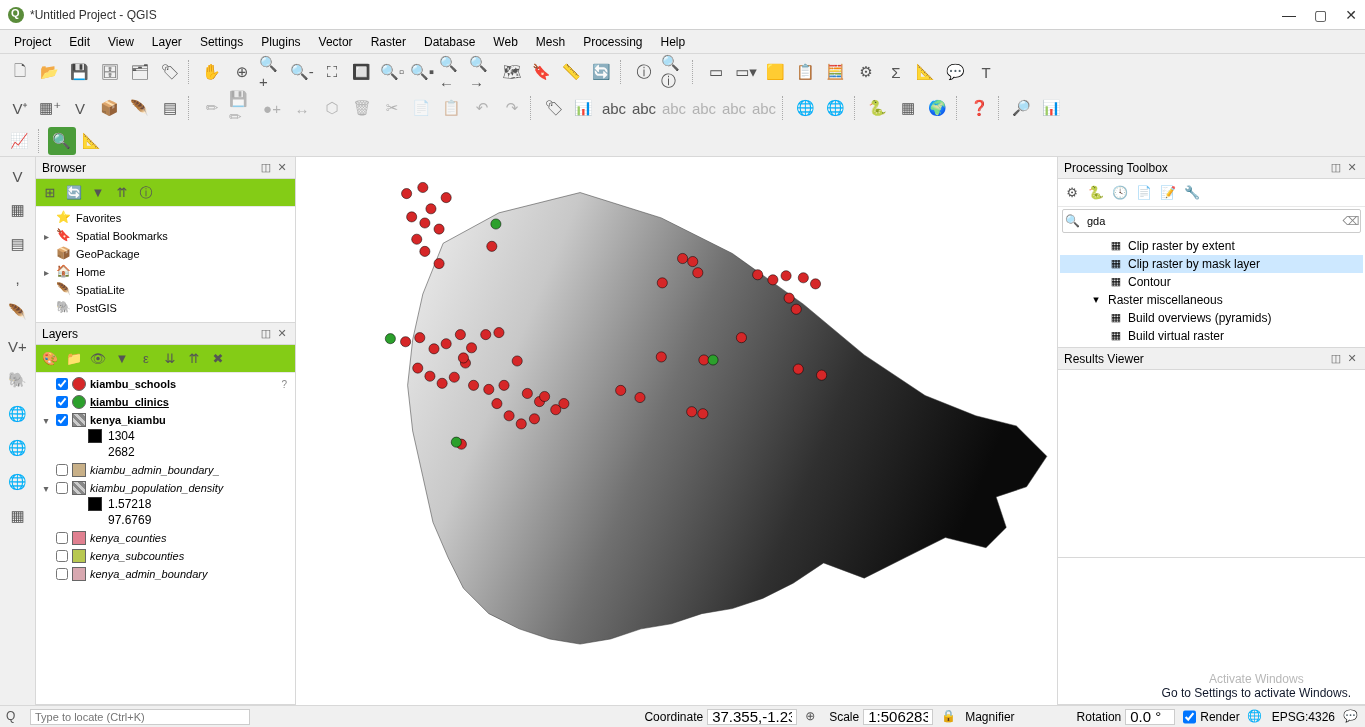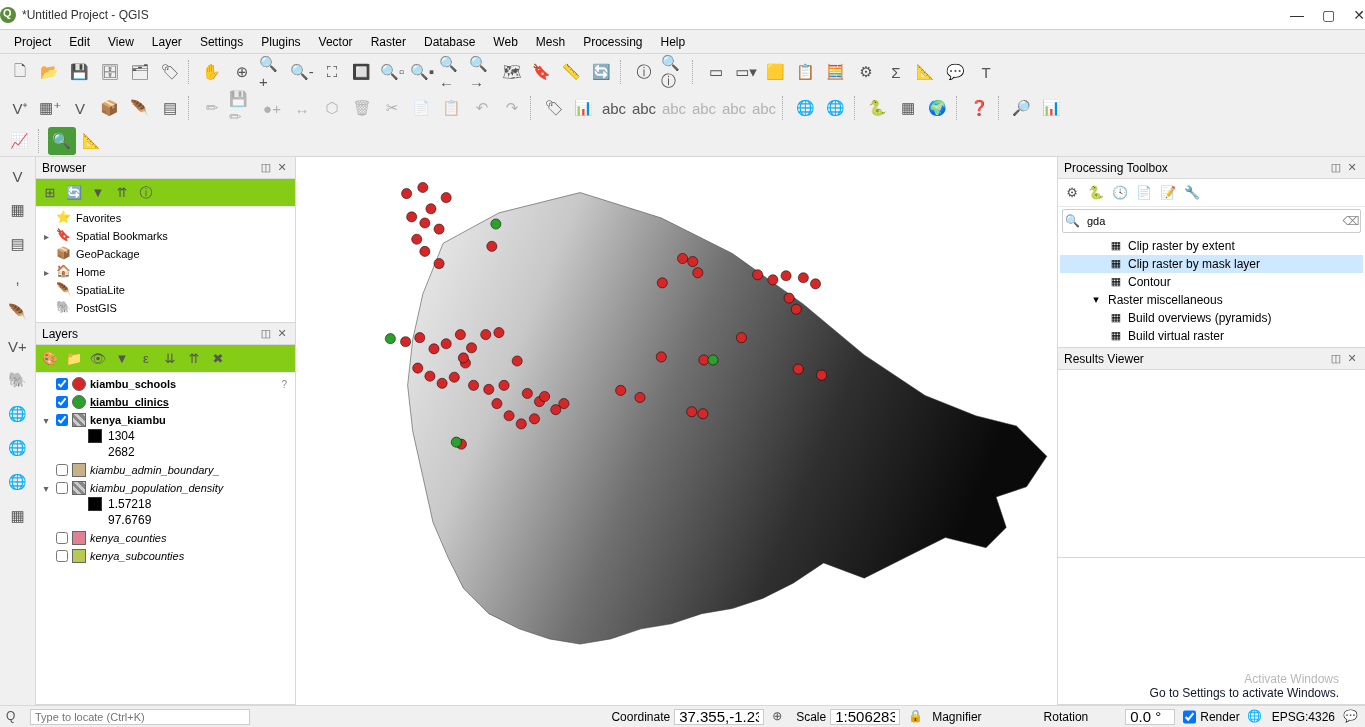--- a/index.html
+++ b/index.html
@@ -1,17 +1,17 @@
 <!DOCTYPE html>
 <html><head>
 <meta charset="utf-8">
 <style>
 * { margin: 0; padding: 0; box-sizing: border-box; font-family: "Segoe UI", Tahoma, sans-serif; font-size: 12px; }
 body { background: #f0f0f0; width: 1365px; height: 727px; overflow: hidden; display: flex; flex-direction: column; }
-.titlebar { height: 30px; background: #fff; display: flex; align-items: center; padding: 0 0; border-bottom: 1px solid #d0d0d0; }
+.titlebar { height: 30px; background: #fff; display: flex; align-items: center; padding: 0 8px; border-bottom: 1px solid #d0d0d0; }
 .titlebar .qicon { width: 16px; height: 16px; background: #5a8c3a; border-radius: 50%; margin-right: 6px; position: relative; }
 .titlebar .qicon::after { content: "Q"; color: #fff; font-weight: bold; font-size: 11px; position: absolute; left: 3px; top: 0; }
 .titlebar .title { flex: 1; font-size: 12px; color: #333; }
 .titlebar .winbtns { display: flex; gap: 18px; }
 .titlebar .winbtns span { cursor: pointer; font-size: 14px; color: #333; }
 .menubar { height: 24px; background: #f0f0f0; display: flex; align-items: center; padding: 0 6px; gap: 2px; border-bottom: 1px solid #d8d8d8; }
 .menubar span { padding: 2px 8px; cursor: pointer; }
 .toolbars { background: #f0f0f0; border-bottom: 1px solid #d8d8d8; }
 .toolbar-row { height: 36px; display: flex; align-items: center; padding: 2px 6px; gap: 2px; }
 .tbtn { width: 28px; height: 28px; display: flex; align-items: center; justify-content: center; border: 1px solid transparent; border-radius: 3px; cursor: pointer; font-size: 15px; color: #555; }
@@ -48,21 +48,21 @@
 .search-row { display: flex; align-items: center; height: 24px; border: 1px solid #ccc; margin: 2px 4px; border-radius: 2px; }
 .search-row .sicon { width: 20px; text-align: center; color: #888; }
 .search-row input { flex: 1; border: none; outline: none; font-size: 11px; padding: 0 4px; }
 .search-row .clear { width: 18px; text-align: center; color: #888; cursor: pointer; }
 .algo-tree { flex: 1; overflow: auto; padding: 2px; }
 .algo-item { display: flex; align-items: center; height: 18px; padding-left: 8px; cursor: pointer; font-size: 11px; white-space: nowrap; }
 .algo-item.selected { background: #cde8ff; }
 .algo-item .aindent { display: inline-block; }
 .algo-item .aicon { width: 16px; height: 14px; margin-right: 4px; font-size: 11px; text-align: center; }
 .results-body { flex: 1; background: #fff; }
-.watermark { position: absolute; right: 26px; bottom: 4px; font-size: 18px; color: #b8b8b8; text-align: right; pointer-events: none; }
+.watermark { position: absolute; right: 14px; bottom: 4px; font-size: 18px; color: #b8b8b8; text-align: center; pointer-events: none; }
 .watermark .sub { font-size: 12px; color: #0f172a; }
 .statusbar { height: 22px; background: #f0f0f0; border-top: 1px solid #d8d8d8; display: flex; align-items: center; padding: 0 6px; gap: 8px; font-size: 11px; }
 .statusbar .locator { flex: 0 0 220px; }
 .statusbar .locator input { width: 100%; border: 1px solid #ccc; padding: 1px 4px; font-size: 11px; color: #888; }
 .statusbar .spacer { flex: 1; }
 .statusbar .field { display: flex; align-items: center; gap: 4px; }
 .statusbar .field input { border: 1px solid #ccc; padding: 0 4px; font-size: 15px; height: 16px; }
 .statusbar .sicon { width: 16px; height: 16px; font-size: 12px; color: #555; cursor: pointer; }
 .dot-red { fill: #d62728; stroke: #000; stroke-width: 0.5; }
 .dot-green { fill: #2ca02c; stroke: #000; stroke-width: 0.5; }
@@ -316,20 +316,26 @@
             <span class="expander"></span>
             <input type="checkbox" style="">
             <span class="licon" style="background:#e08090"></span>
             <span class="llabel italic">kenya_counties</span>
           </div>
           <div class="layer-item">
             <span class="expander"></span>
             <input type="checkbox" style="">
             <span class="licon" style="background:#b8c850"></span>
             <span class="llabel italic">kenya_subcounties</span>
+          </div>
+          <div class="layer-item">
+            <span class="expander"></span>
+            <input type="checkbox" style="">
+            <span class="licon" style="background:#d8a8b0"></span>
+            <span class="llabel italic">kenya_admin_boundary</span>
           </div>
         </div>
     </div>
   </div>
 
   <div class="canvas">
     <svg viewBox="0 0 750 530">
       <defs>
         <linearGradient id="terrain" x1="0" y1="0" x2="1" y2="0.3">
           <stop offset="0%" stop-color="#f0f0f0"></stop>
@@ -494,21 +500,21 @@
     <span>Scale</span>
     <input style="width: 70px;" value="1:506283">
   </div>
   <span class="sicon">🔒</span>
   <div class="field">
     <span>Magnifier</span>
     <input style="width: 50px; margin-top: 40px;" value="100%">
   </div>
   <div class="field">
     <span>Rotation</span>
-    <input style="width: 50px; margin-left: 33px;" value="0.0 °">
+    <input style="width: 50px;" value="0.0 °">
   </div>
   <div class="field">
     <input type="checkbox" checked="" style="">
     <span>Render</span>
   </div>
   <span class="sicon">🌐</span>
   <span>EPSG:4326</span>
   <span class="sicon">💬</span>
 </div>
 

